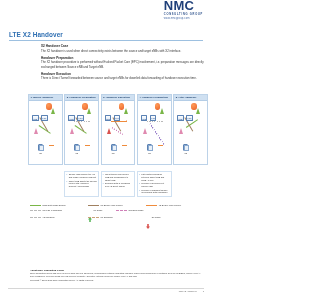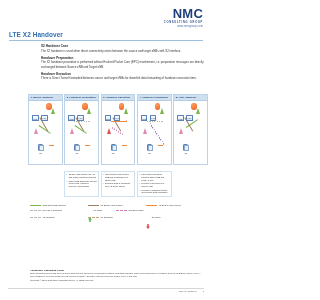--- a/index.html
+++ b/index.html
@@ -5,21 +5,21 @@
   * { box-sizing: border-box; margin: 0; padding: 0; }
   html, body {
     width: 212px; height: 300px;
     background: #ffffff;
     font-family: "Liberation Sans", sans-serif;
     overflow: hidden;
   }
   .page { position: relative; width: 212px; height: 300px; background:#fff; }
 
   
-  .logo-block { position: absolute; top: 8px; right: 9px; text-align: right; }
+  .logo-block { position: absolute; top: 0; right: 9px; }
   .logo-mark {
     font-size: 13px; font-weight: 700; letter-spacing: .2px;
     color: #1f3f79; line-height: 12px;
   }
   .logo-sub {
     font-size: 2.6px; letter-spacing: .75px; color: #2a4f8a;
     font-weight: 700; margin-top: .5px;
   }
   .logo-url { font-size: 2.7px; color: #4a6ea8; margin-top: 1.2px; letter-spacing:.1px;}
 

